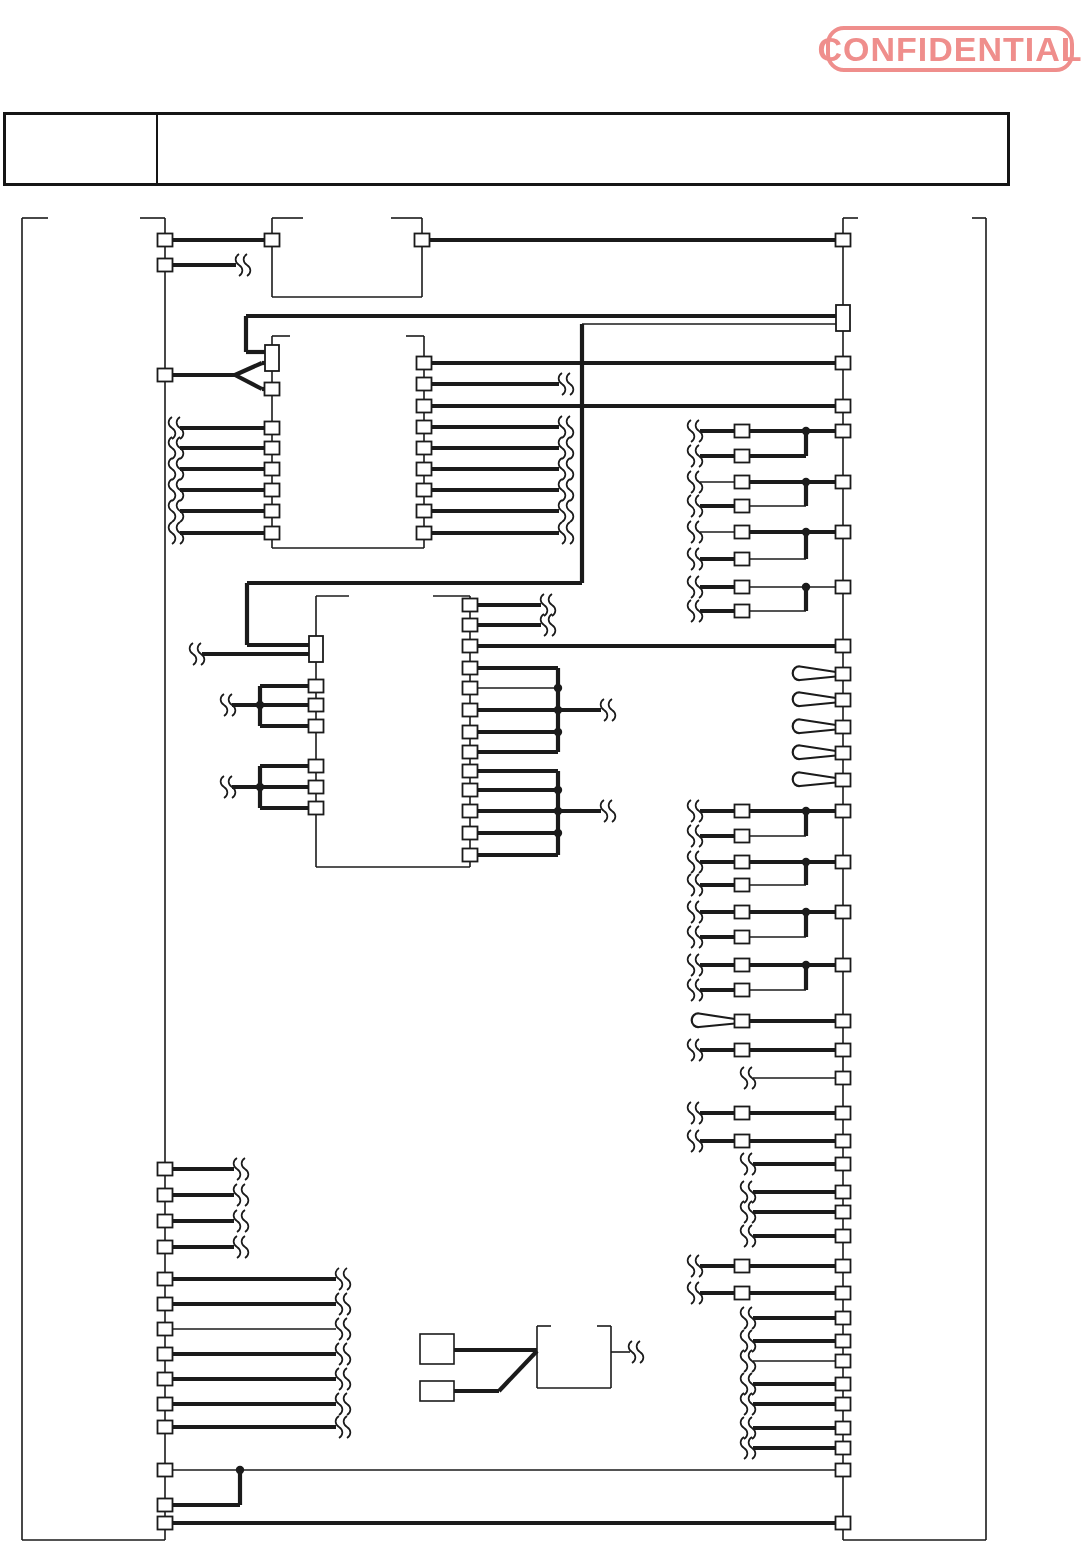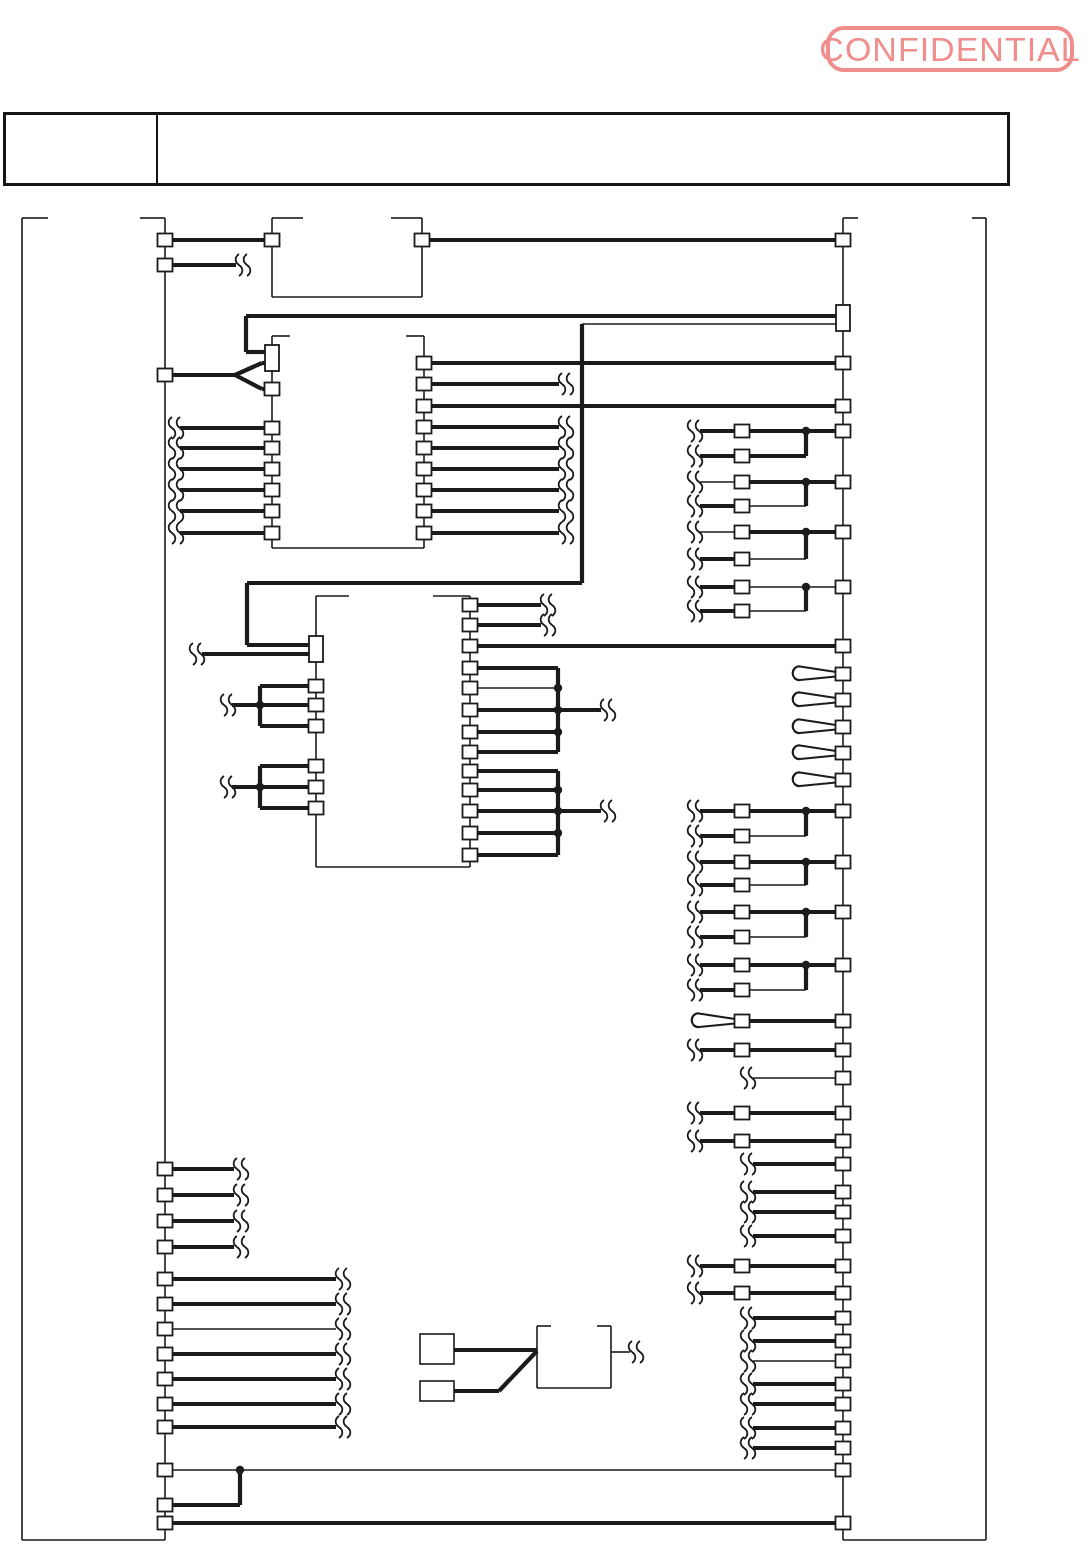--- a/index.html
+++ b/index.html
@@ -1,21 +1,21 @@
 <!DOCTYPE html>
 <html><head>
 <meta charset="utf-8">
 <style>
   html,body{margin:0;padding:0;background:#ffffff;}
   .page{position:relative;width:1090px;height:1543px;background:#ffffff;overflow:hidden;
         font-family:"Liberation Sans", sans-serif;}
   .stamp{position:absolute;left:826px;top:26px;width:240px;height:38px;
          border:4px solid #ef8e8c;border-radius:18px;color:#ef8e8c;
          display:flex;align-items:center;justify-content:center;
-         font-size:34px;font-weight:400;letter-spacing:1px;}
+         font-size:34px;font-weight:700;letter-spacing:1px;}
   .header-table{position:absolute;left:3px;top:112px;width:1001px;height:68px;
                 border:3px solid #151515;display:flex;}
   .header-cell-left{width:150px;height:100%;border-right:2px solid #151515;}
   .header-cell-right{flex:1;height:100%;}
   svg.diagram{position:absolute;left:0;top:0;}
 </style>
 </head>
 <body>
 
 <div class="page">

